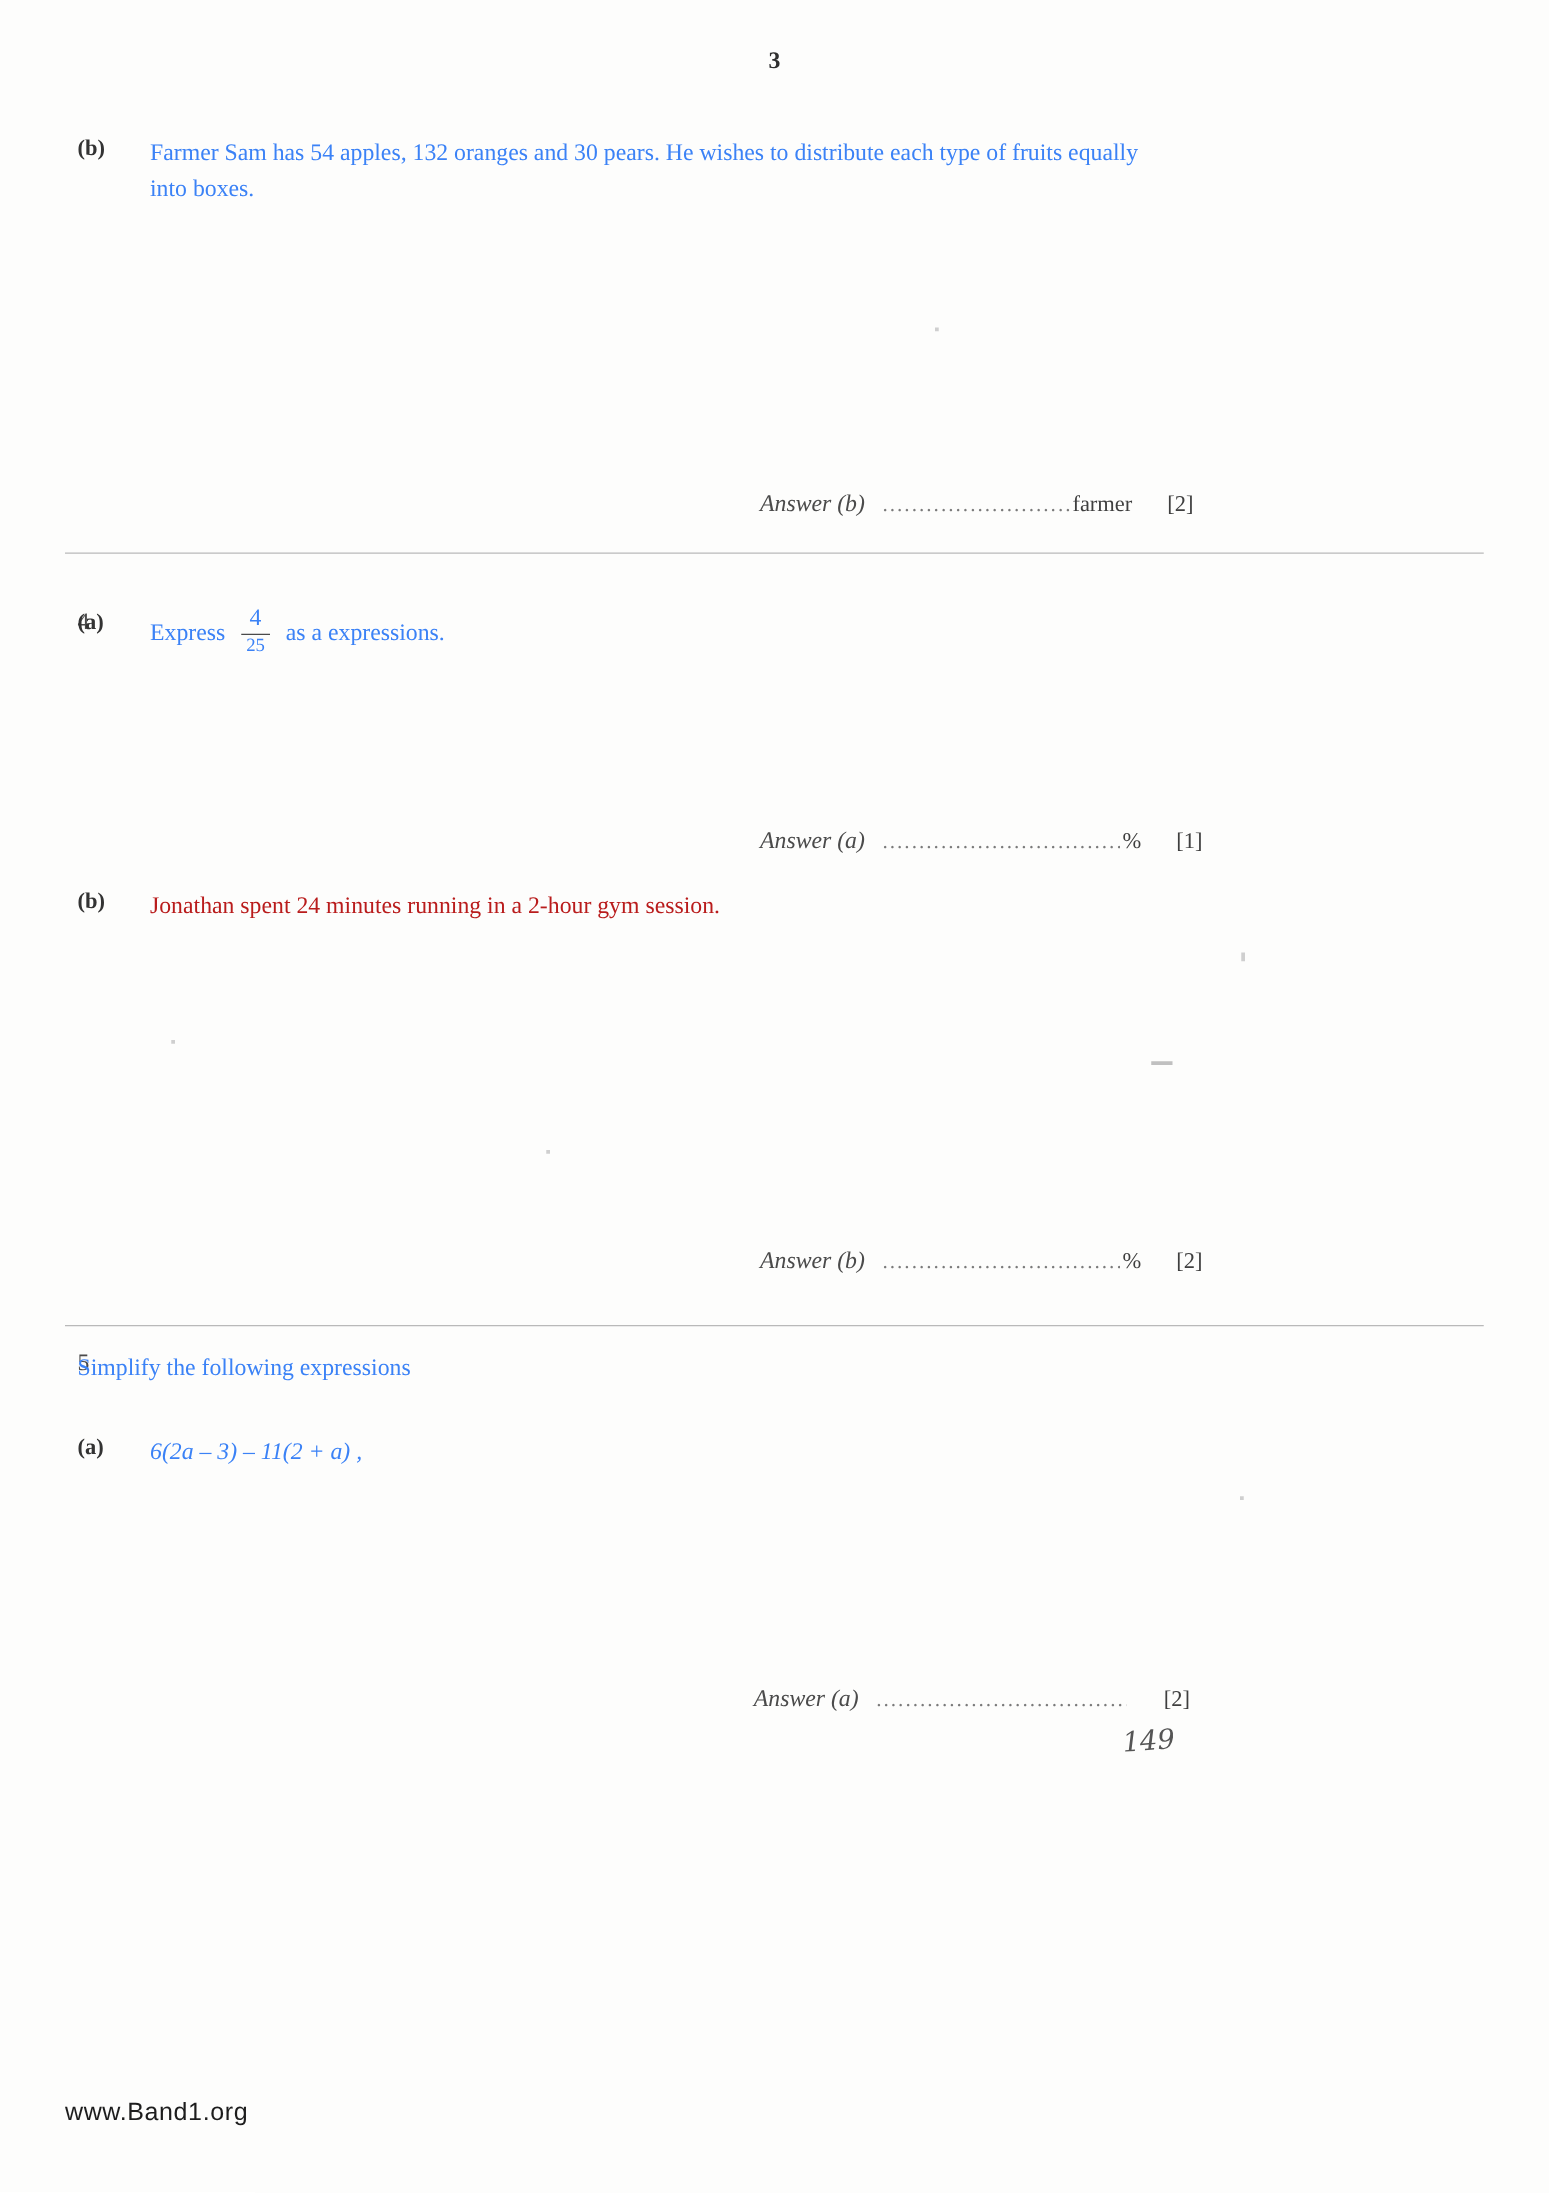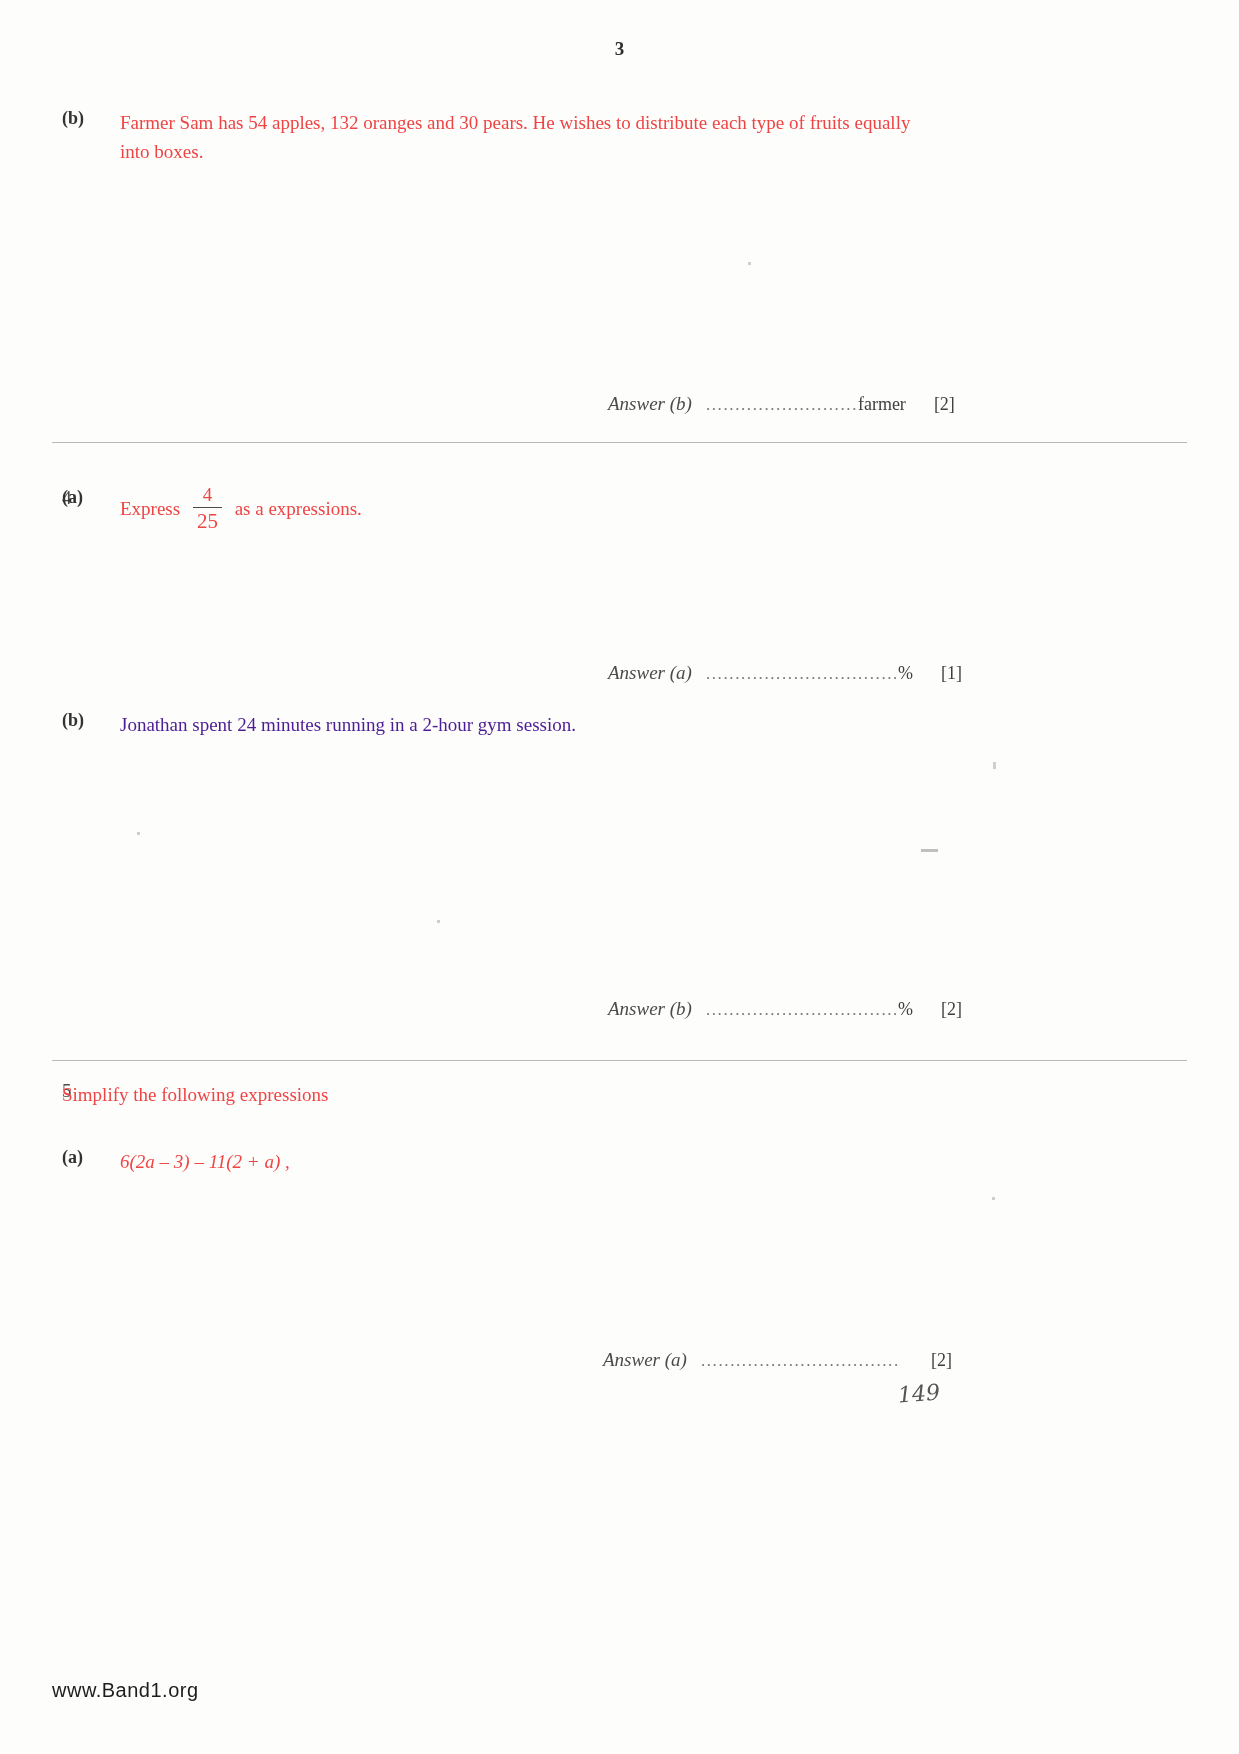--- a/index.html
+++ b/index.html
@@ -50,24 +50,24 @@
   }
   .partlabel {
     width: 58px;
     font-size: 18px;
     font-weight: bold;
     color: #333;
   }
   .body-text {
     font-size: 19px;
     line-height: 1.55;
-    color: #ef4444;
+    color: #3b82f6;
     max-width: 810px;
   }
-  .body-text.faded { color: #4c1d95; }
+  .body-text.faded { color: #b91c1c; }
   .indent-text {
     margin-left: 116px;
     font-size: 19px;
     line-height: 1.55;
     color: #4a4a4a;
     max-width: 830px;
   }
   .answer-line {
     position: absolute;
     display: flex;
@@ -119,21 +119,21 @@
     line-height: 1.05;
     padding: 0 4px;
   }
   .frac .bar {
     display: block;
     border-bottom: 1px solid #4a4a4a;
     margin: 2px 0;
   }
   .frac .den {
     display: block;
-    font-size: 21px;
+    font-size: 15px;
     line-height: 1.05;
     padding: 0 4px;
   }
   .expr { font-style: italic; }
   .handwriting {
     position: absolute;
     font-family: "DejaVu Serif", serif;
     font-size: 22px;
     color: #555;
     font-style: italic;

